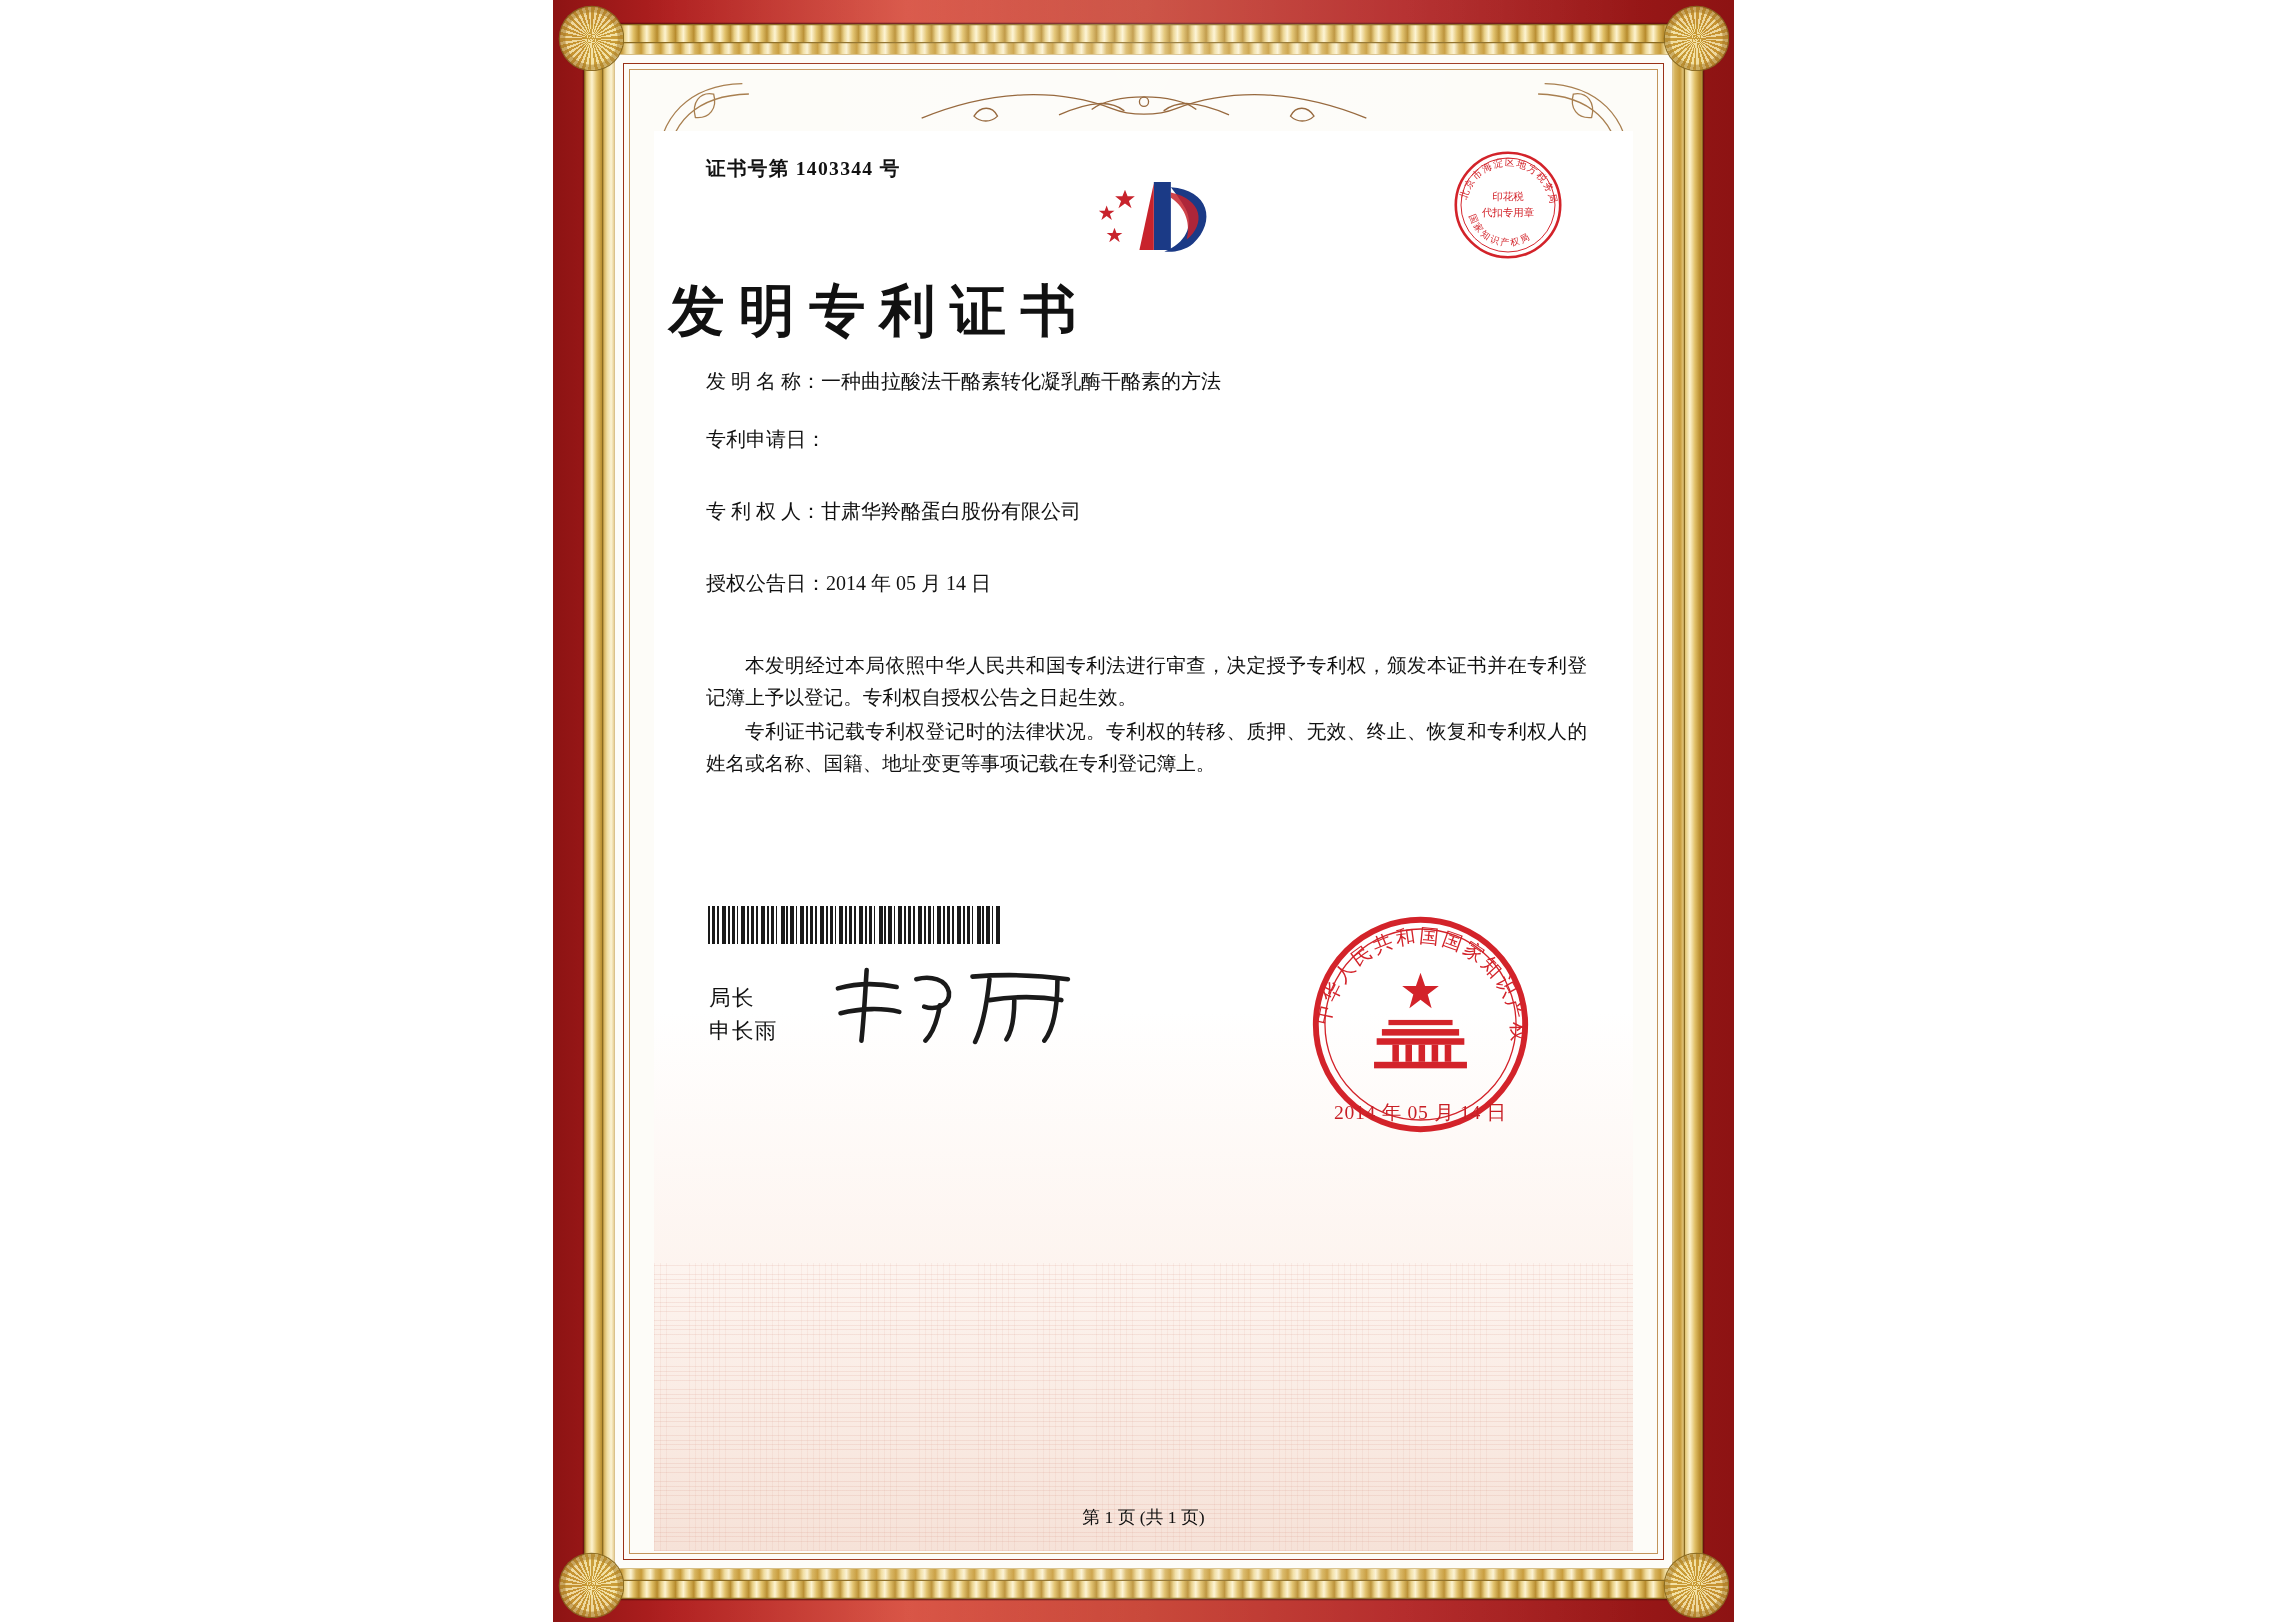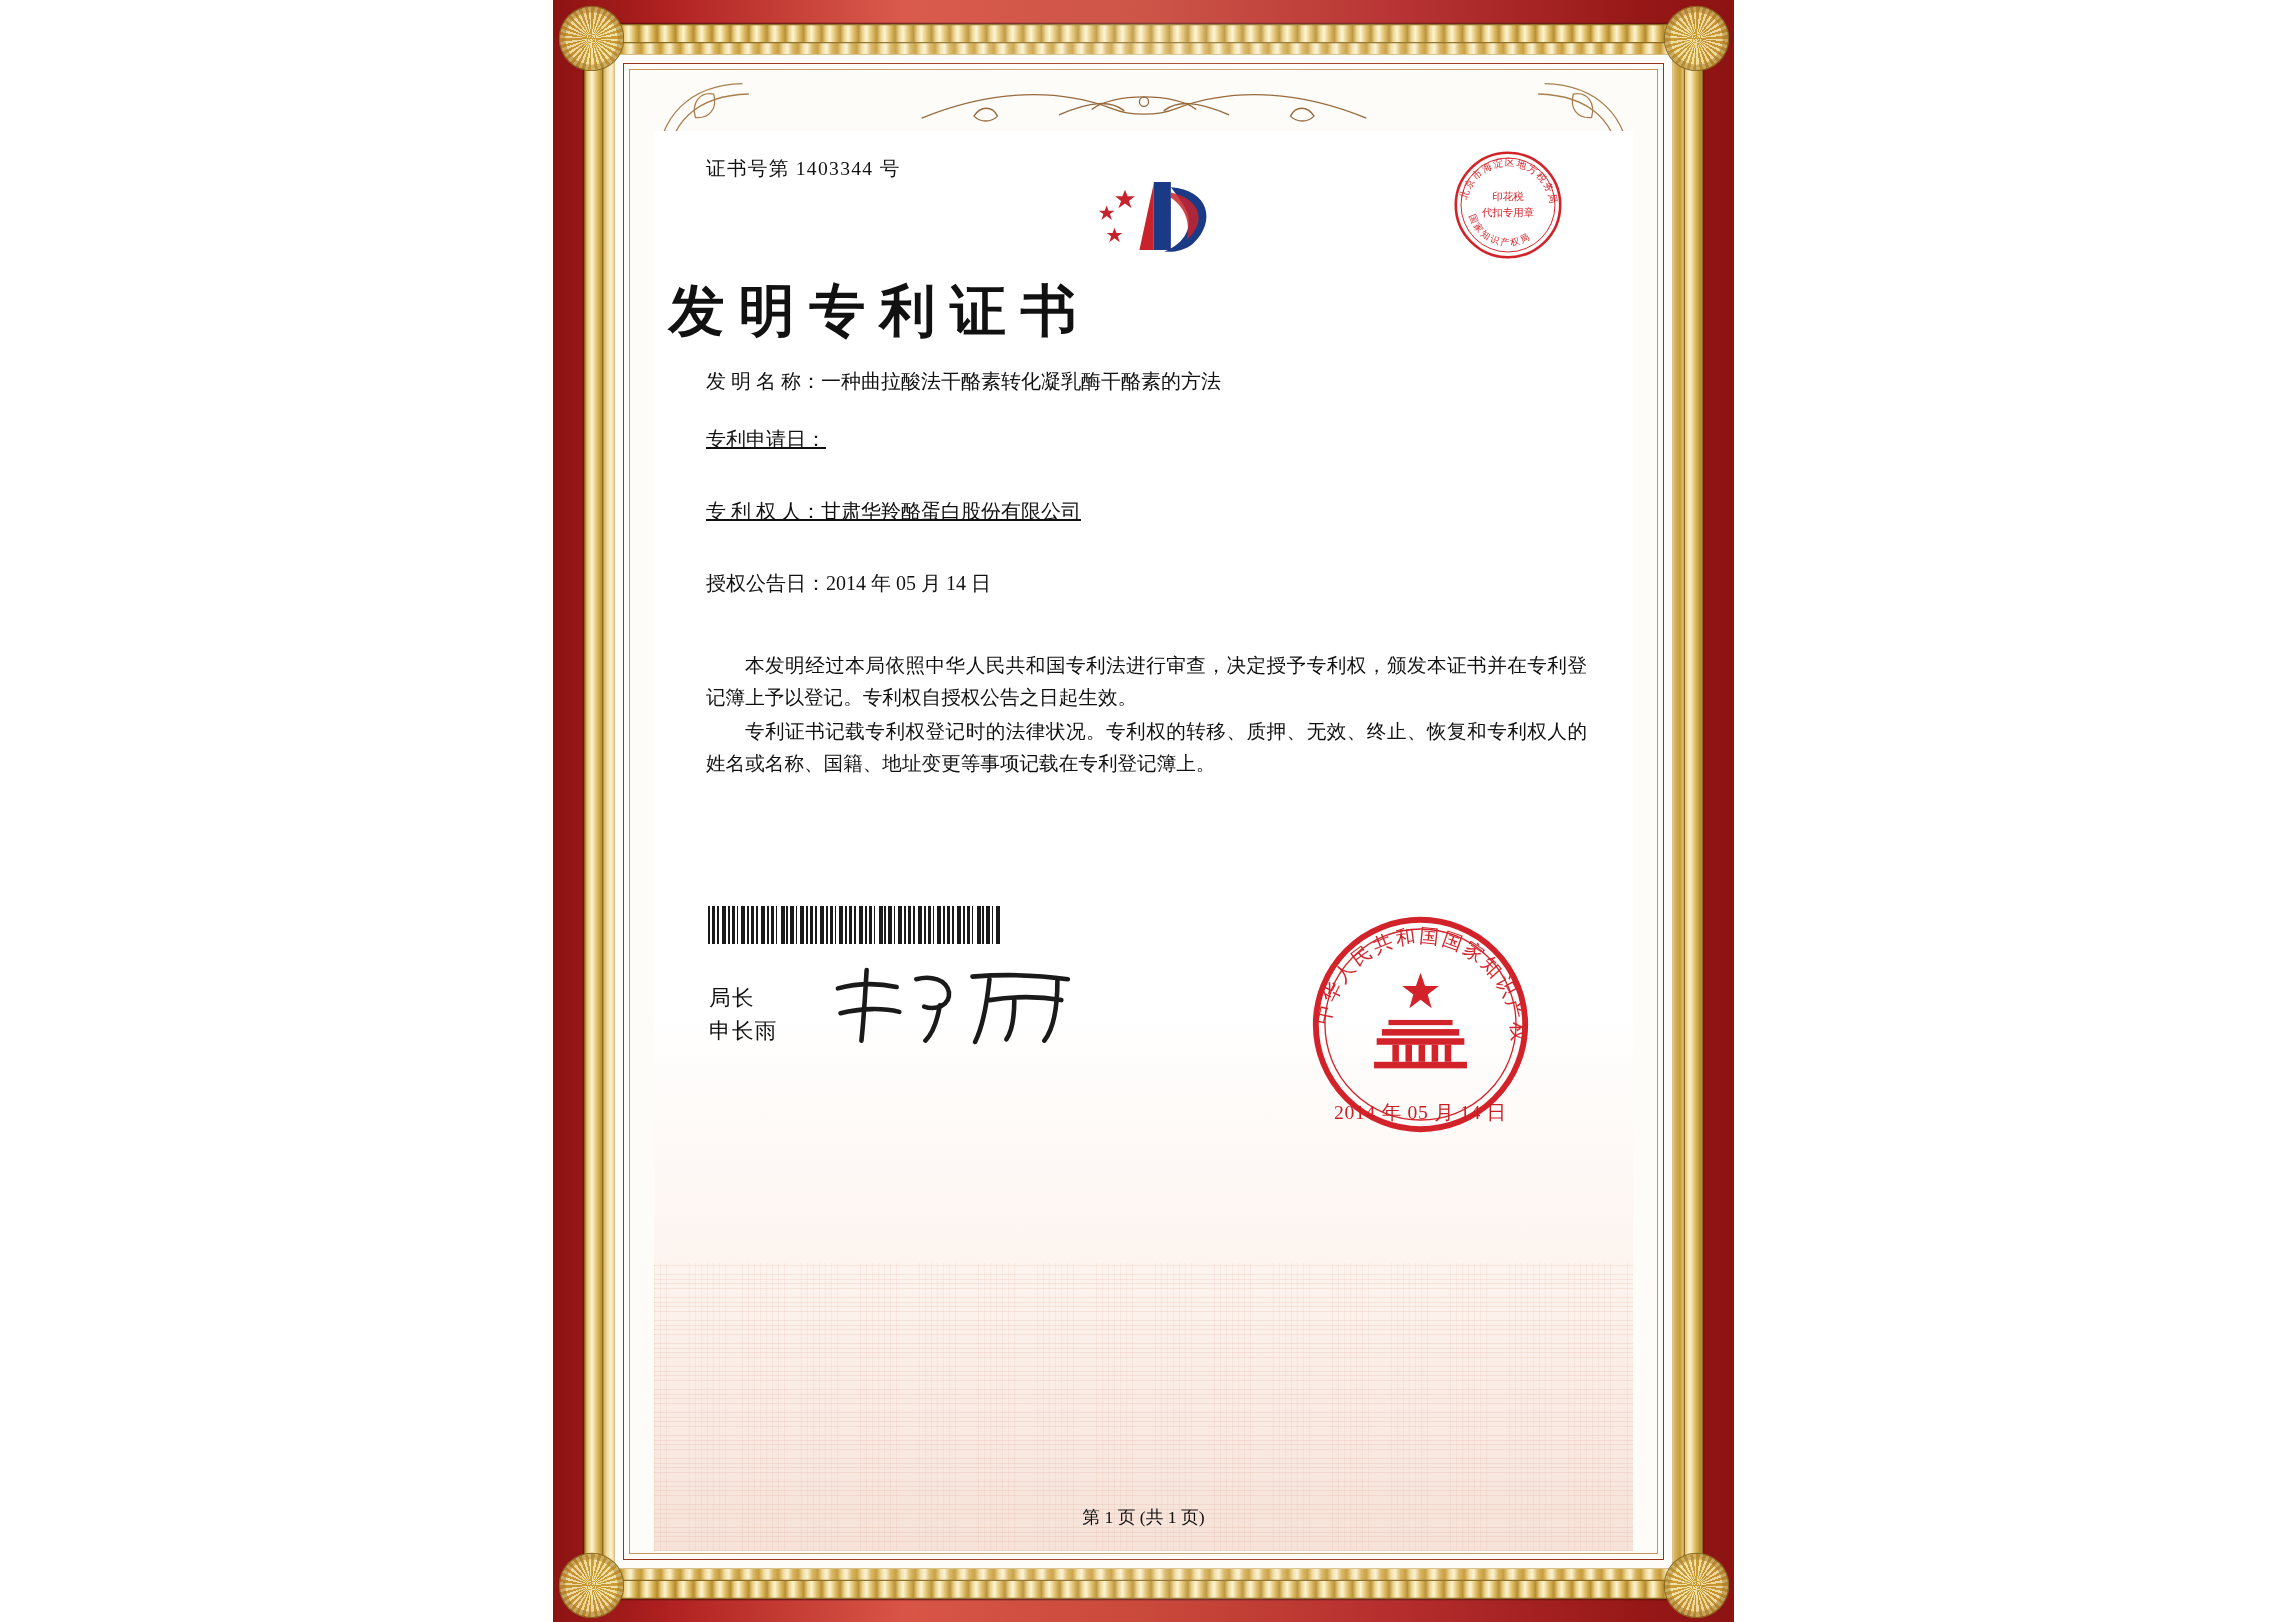--- a/index.html
+++ b/index.html
@@ -125,20 +125,21 @@
   }
 
   
   .cert-no {
     position: absolute;
     left: 52px; top: 23.6px;
     font-size: 19.6px;
     letter-spacing: 1.3px;
     color: #111;
     font-family: "Liberation Serif", serif;
+    font-weight: bold;
   }
 
   .logo {
     position: absolute;
     left: 50%;
     top: 39px;
     transform: translateX(-50%);
     width: 177px;
     height: 92px;
   }
@@ -175,21 +176,21 @@
     flex: 0 0 auto;
     white-space: pre;
     font-family: "Liberation Serif", serif;
   }
   .field-value {
     flex: 1 1 auto;
     font-family: "Liberation Serif", serif;
   }
   .field-value .line2 { display:block; margin-left: 11.8px; }
 
-  .row-gap-lg { margin-bottom: 43px; text-decoration: underline; }
+  .row-gap-lg { margin-bottom: 43px; }
 
   .paragraphs {
     position: absolute;
     left: 52px;
     right: 46px;
     top: 487px;
     font-size: 19.6px;
     line-height: 1.62;
     color: #111;
     text-align: justify;

